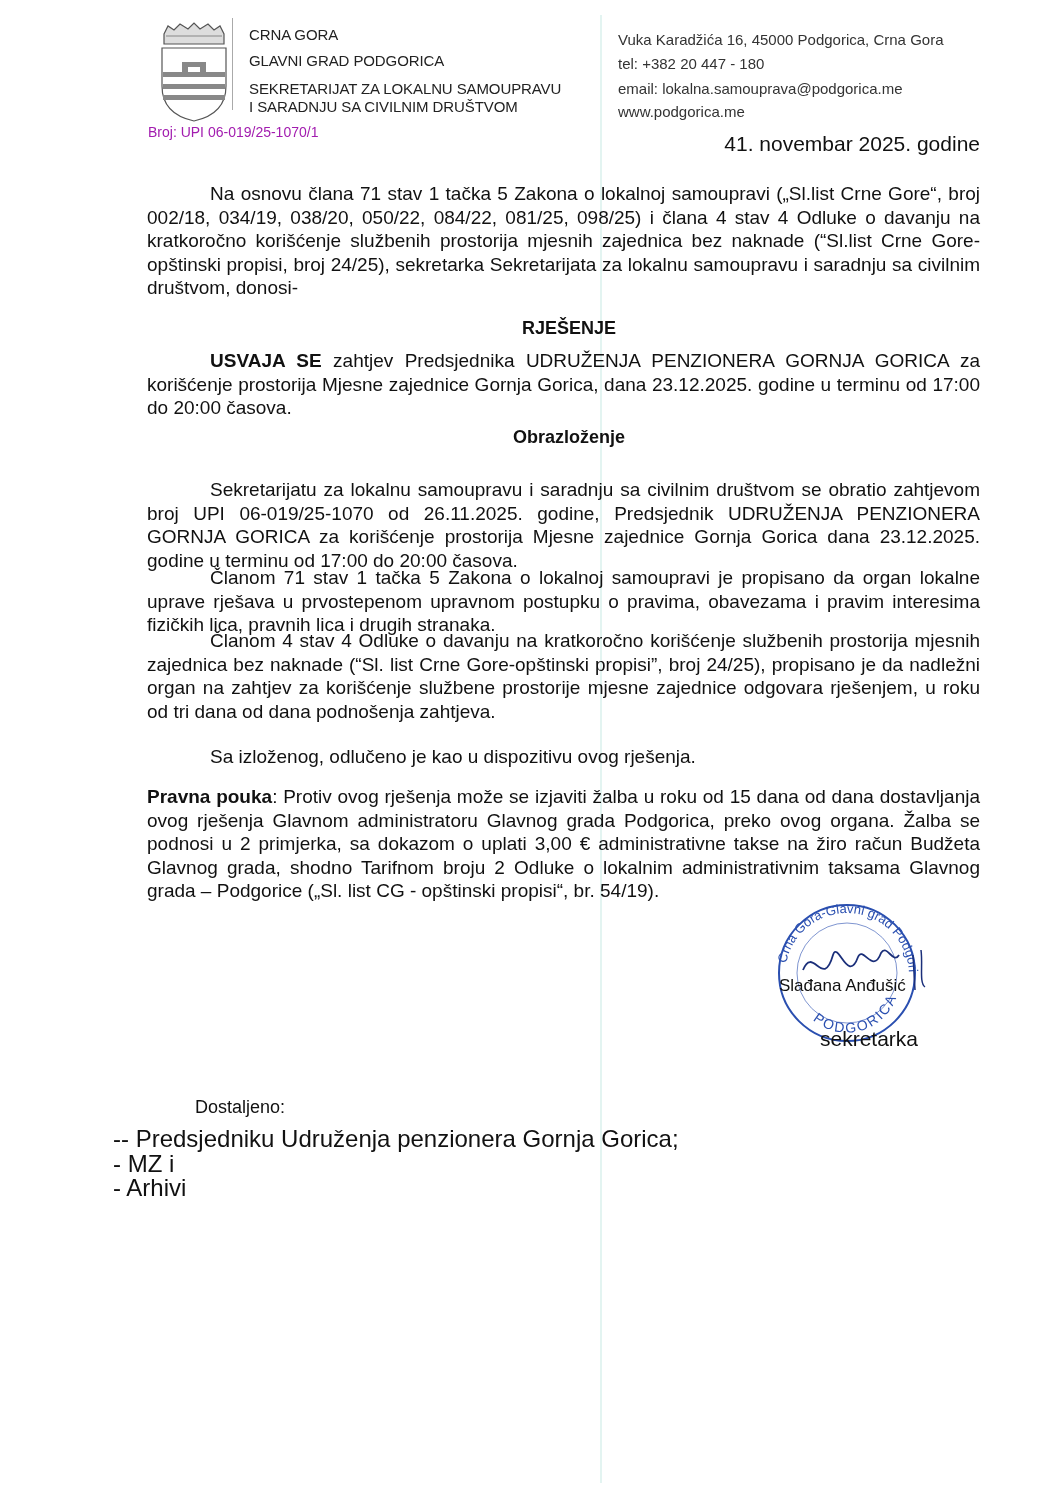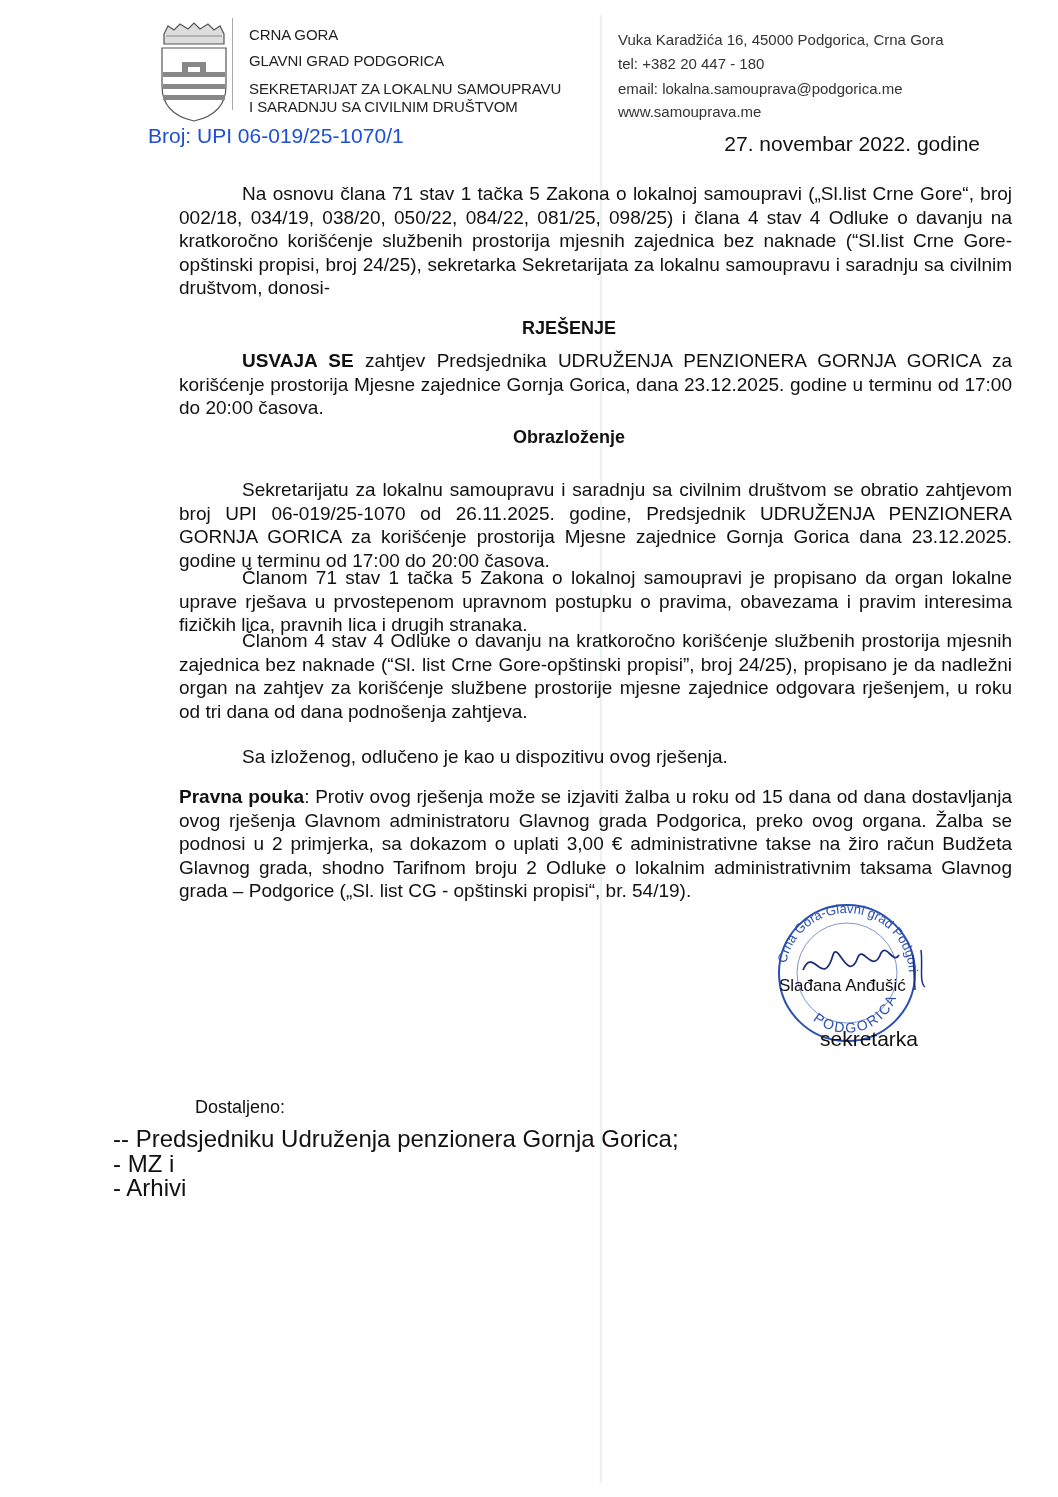--- a/index.html
+++ b/index.html
@@ -6,23 +6,23 @@
   body { width: 1058px; height: 1497px; position: relative; overflow: hidden;
          font-family: "Liberation Sans", sans-serif; color: #111; }
   .abs { position: absolute; }
   .fold-line { left: 600px; top: 15px; width: 2px; height: 1468px; background: #e3f4f1; }
   .crest { left: 158px; top: 22px; width: 72px; height: 100px; }
   .hdr-divider { left: 232px; top: 18px; width: 1px; height: 92px; background: #aaa; }
   .org { left: 242px; font-size: 15px; color: #222; line-height: 18px; letter-spacing: -0.1px; margin-left: 7px; }
   .org1 { top: 26px; } .org2 { top: 52px; } .org3 { top: 80px; } .org4 { top: 98px; }
   .contact { left: 618px; font-size: 15px; color: #333; line-height: 18px; }
   .c1 { top: 31px; } .c2 { top: 55px; } .c3 { top: 80px; } .c4 { top: 103px; }
-  .broj { left: 148px; top: 124px; font-size: 21px; color: #1d4ed8; }
+  .broj { left: 148px; top: 124px; font-size: 14px; color: #a21caf; }
   .date { right: 78px; top: 132px; font-size: 21px; color: #111; }
-  .para { left: 147px; width: 833px; font-size: 19px; line-height: 23.6px; text-align: justify; color: #111; margin-left: 32px; }
+  .para { left: 147px; width: 833px; font-size: 19px; line-height: 23.6px; text-align: justify; color: #111; }
   .para .indent { display: inline-block; width: 63px; }
   .p-intro { top: 182px; }
   .heading { left: 0; width: 1058px; text-align: center; font-weight: bold; font-size: 18px; font-family: "Liberation Sans Narrow", "Liberation Sans", sans-serif; }
   .h-resenje { top: 318px; left: 40px; }
   .h-obraz { top: 427px; left: 40px; font-weight: bold; }
   .p-usvaja { top: 349px; }
   .p-obr1 { top: 478px; }
   .p-obr2 { top: 566px; }
   .p-obr3 { top: 629px; }
   .p-sa { top: 745px; }
@@ -55,24 +55,24 @@
 </div>
 <div class="abs hdr-divider"></div>
 <div class="abs org org1">CRNA GORA</div>
 <div class="abs org org2">GLAVNI GRAD PODGORICA</div>
 <div class="abs org org3">SEKRETARIJAT ZA LOKALNU SAMOUPRAVU</div>
 <div class="abs org org4">I SARADNJU SA CIVILNIM DRUŠTVOM</div>
 
 <div class="abs contact c1">Vuka Karadžića 16, 45000 Podgorica, Crna Gora</div>
 <div class="abs contact c2">tel: +382 20 447 - 180</div>
 <div class="abs contact c3">email: lokalna.samouprava@podgorica.me</div>
-<div class="abs contact c4">www.samouprava.me</div>
+<div class="abs contact c4">www.podgorica.me</div>
 
 <div class="abs broj">Broj: UPI 06-019/25-1070/1</div>
-<div class="abs date">27. novembar 2022. godine</div>
+<div class="abs date">41. novembar 2025. godine</div>
 
 <div class="abs para p-intro"><span class="indent"></span><span>Na osnovu člana 71 stav 1 tačka 5 Zakona o lokalnoj samoupravi („Sl.list Crne Gore“, broj 002/18, 034/19, 038/20, 050/22, 084/22, 081/25, 098/25) i člana 4 stav 4 Odluke o davanju na kratkoročno korišćenje službenih prostorija mjesnih zajednica bez naknade (“Sl.list Crne Gore-opštinski propisi, broj 24/25), sekretarka Sekretarijata za lokalnu samoupravu i saradnju sa civilnim društvom, donosi-</span></div>
 
 <div class="abs heading h-resenje">RJEŠENJE</div>
 
 <div class="abs para p-usvaja"><span class="indent"></span><span class="bold">USVAJA SE</span><span> zahtjev Predsjednika UDRUŽENJA PENZIONERA GORNJA GORICA za korišćenje prostorija Mjesne zajednice Gornja Gorica, dana 23.12.2025. godine u terminu od 17:00 do 20:00 časova.</span></div>
 
 <div class="abs heading h-obraz">Obrazloženje</div>
 
 <div class="abs para p-obr1"><span class="indent"></span><span>Sekretarijatu za lokalnu samoupravu i saradnju sa civilnim društvom se obratio zahtjevom broj UPI 06-019/25-1070 od 26.11.2025. godine, Predsjednik UDRUŽENJA PENZIONERA GORNJA GORICA za korišćenje prostorija Mjesne zajednice Gornja Gorica dana 23.12.2025. godine u terminu od 17:00 do 20:00 časova.</span></div>

